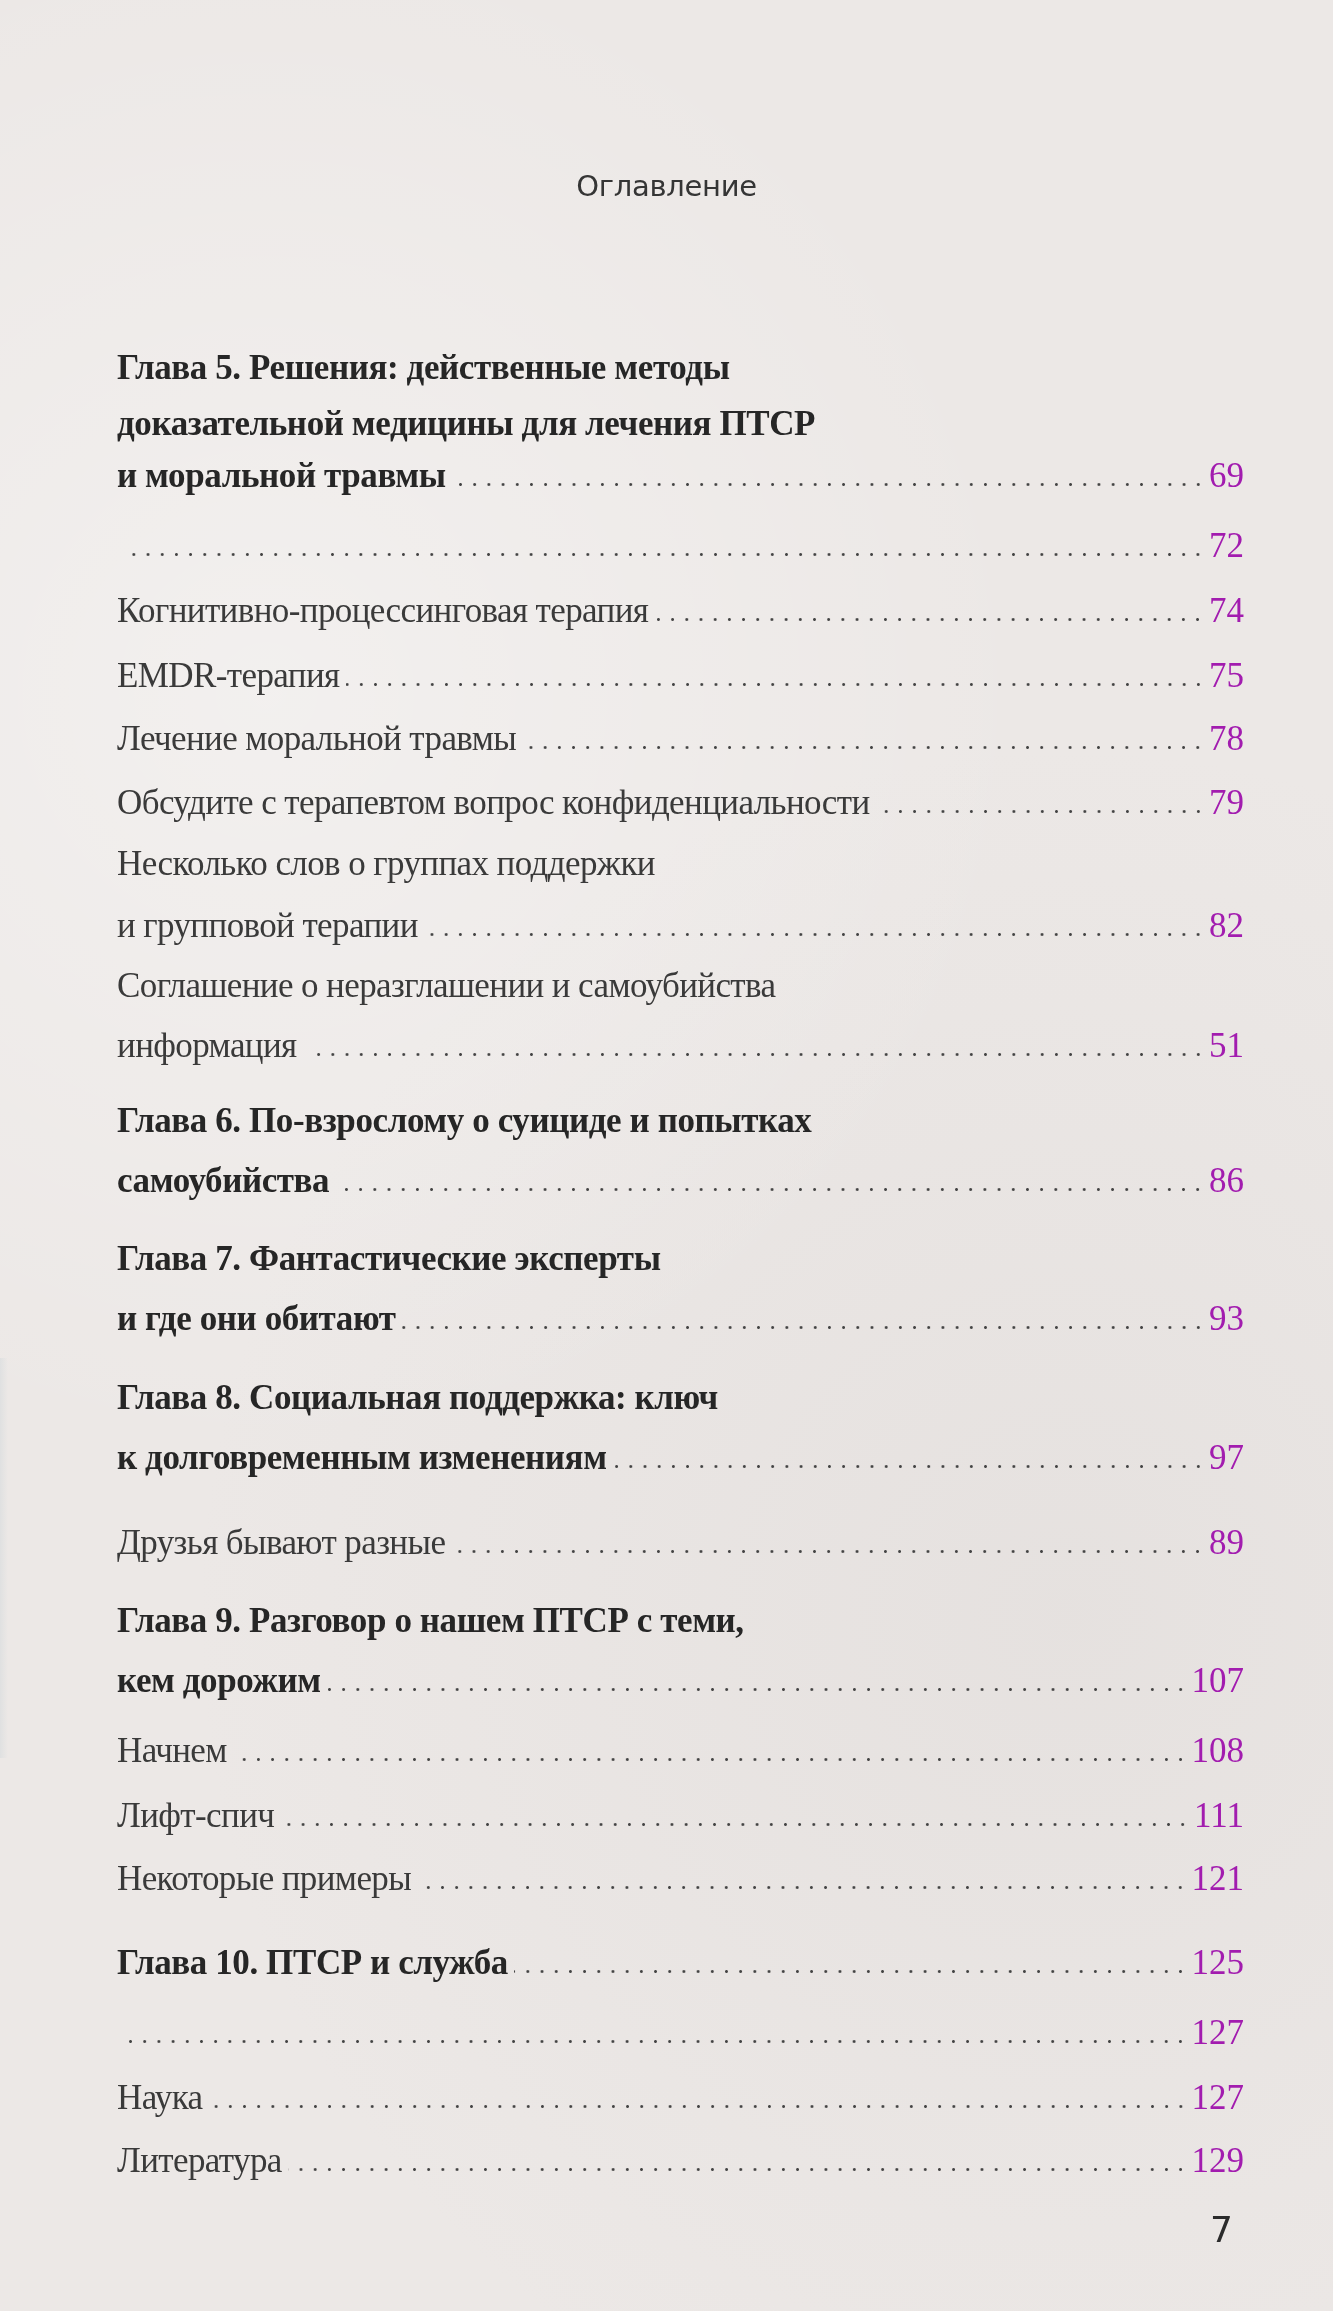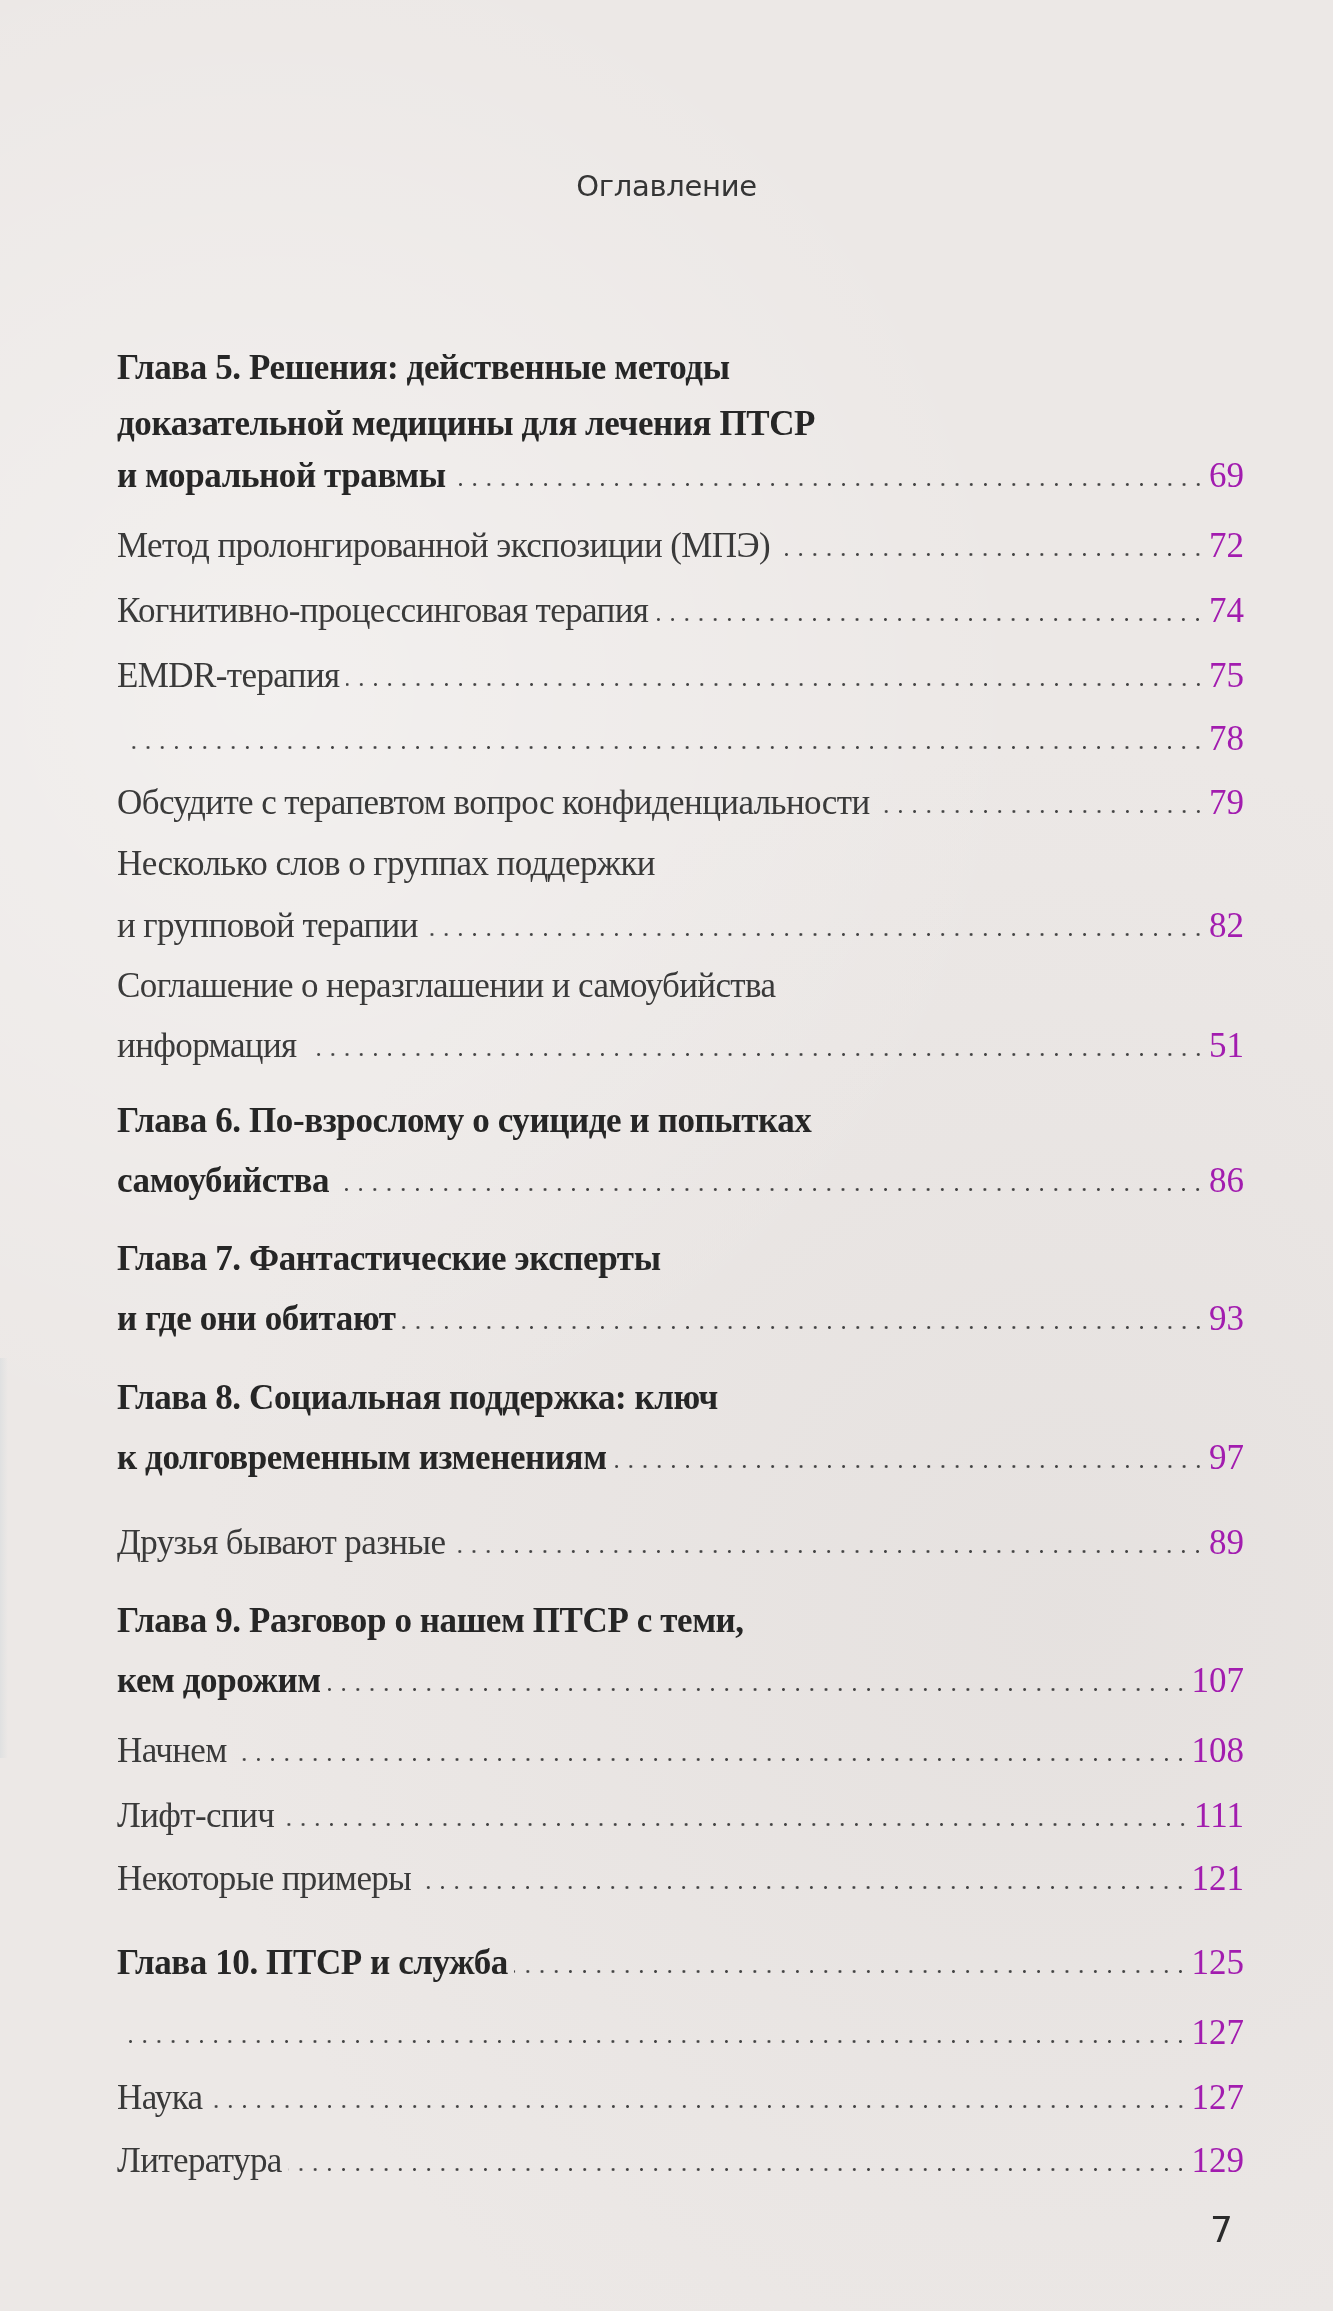--- a/index.html
+++ b/index.html
@@ -120,21 +120,20 @@
     </div>
     <div class="line bold" style="top:400px">
       <span class="text">и моральной травмы</span>
       <span class="leader"></span>
       <span class="page-no">69</span>
     </div>
   </div>
 
   <div class="entry">
     <div class="line" style="top:470px">
-      <span class="text">Метод пролонгированной экспозиции (МПЭ)</span>
       <span class="leader"></span>
       <span class="page-no">72</span>
     </div>
   </div>
 
   <div class="entry">
     <div class="line" style="top:535px">
       <span class="text">Когнитивно-процессинговая терапия</span>
       <span class="leader"></span>
       <span class="page-no">74</span>
@@ -144,20 +143,21 @@
   <div class="entry">
     <div class="line" style="top:600px">
       <span class="text">EMDR-терапия</span>
       <span class="leader"></span>
       <span class="page-no">75</span>
     </div>
   </div>
 
   <div class="entry">
     <div class="line" style="top:663px">
+      <span class="text">Лечение моральной травмы</span>
       <span class="leader"></span>
       <span class="page-no">78</span>
     </div>
   </div>
 
   <div class="entry">
     <div class="line" style="top:727px">
       <span class="text">Обсудите с терапевтом вопрос конфиденциальности</span>
       <span class="leader"></span>
       <span class="page-no">79</span>

